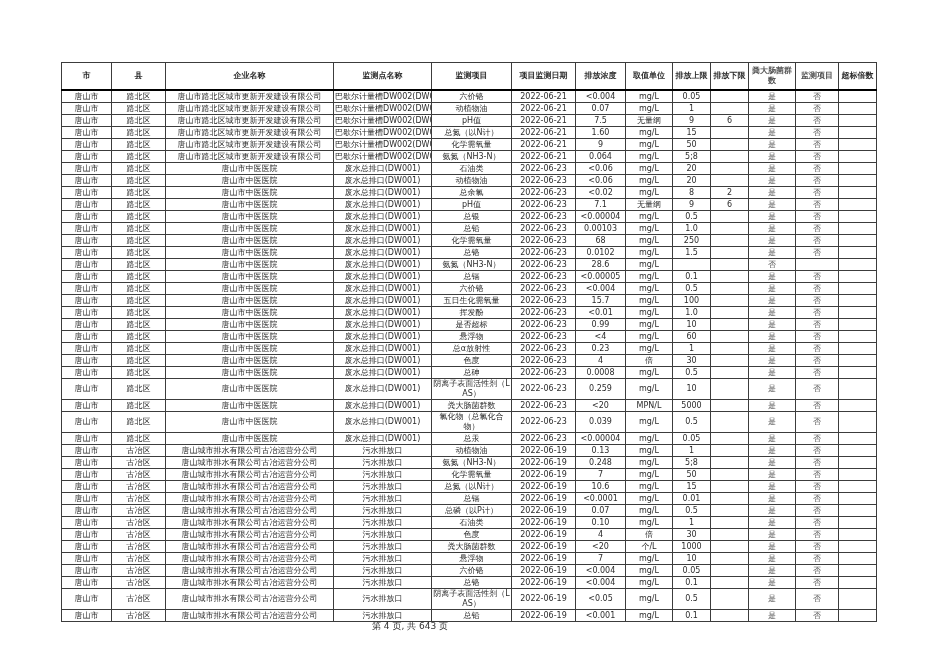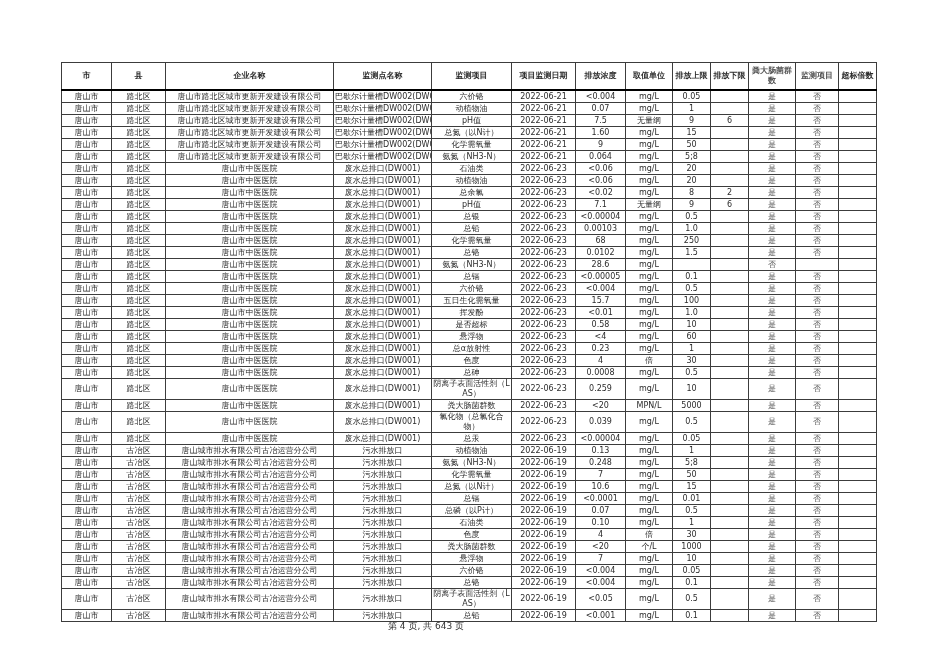--- a/index.html
+++ b/index.html
@@ -28,21 +28,21 @@
     background:#fff;
   }
   
   .col-0,.col-1,.col-5,.col-6,.col-7,.col-8,.col-9,.col-11,.col-12{white-space:nowrap;}
   .col-2,.col-3{white-space:nowrap;overflow:hidden;}
   .col-4{white-space:normal;word-break:break-all;}
   .col-10,.col-11{color:#555;}
   tr.group-start td{border-top:1.5px solid #000;}
   .footer{
     position:absolute;left:0;top:620px;width:820px;
-    text-align:center;font-size:9px;color:#333;padding-left:16px;
+    text-align:center;font-size:9px;color:#333;
   }
 </style>
 </head>
 <body>
 
 <div class="sheet">
 
   <table class="monitor">
     <colgroup>
       <col style="width:50px">
@@ -362,21 +362,21 @@
           <td class="col-11">否</td>
           <td class="col-12"></td>
         </tr>
         <tr>
           <td class="col-0">唐山市</td>
           <td class="col-1">路北区</td>
           <td class="col-2">唐山市中医医院</td>
           <td class="col-3">废水总排口(DW001)</td>
           <td class="col-4">是否超标</td>
           <td class="col-5">2022-06-23</td>
-          <td class="col-6">0.58</td>
+          <td class="col-6">0.99</td>
           <td class="col-7">mg/L</td>
           <td class="col-8">10</td>
           <td class="col-9"></td>
           <td class="col-10">是</td>
           <td class="col-11">否</td>
           <td class="col-12"></td>
         </tr>
         <tr>
           <td class="col-0">唐山市</td>
           <td class="col-1">路北区</td>

